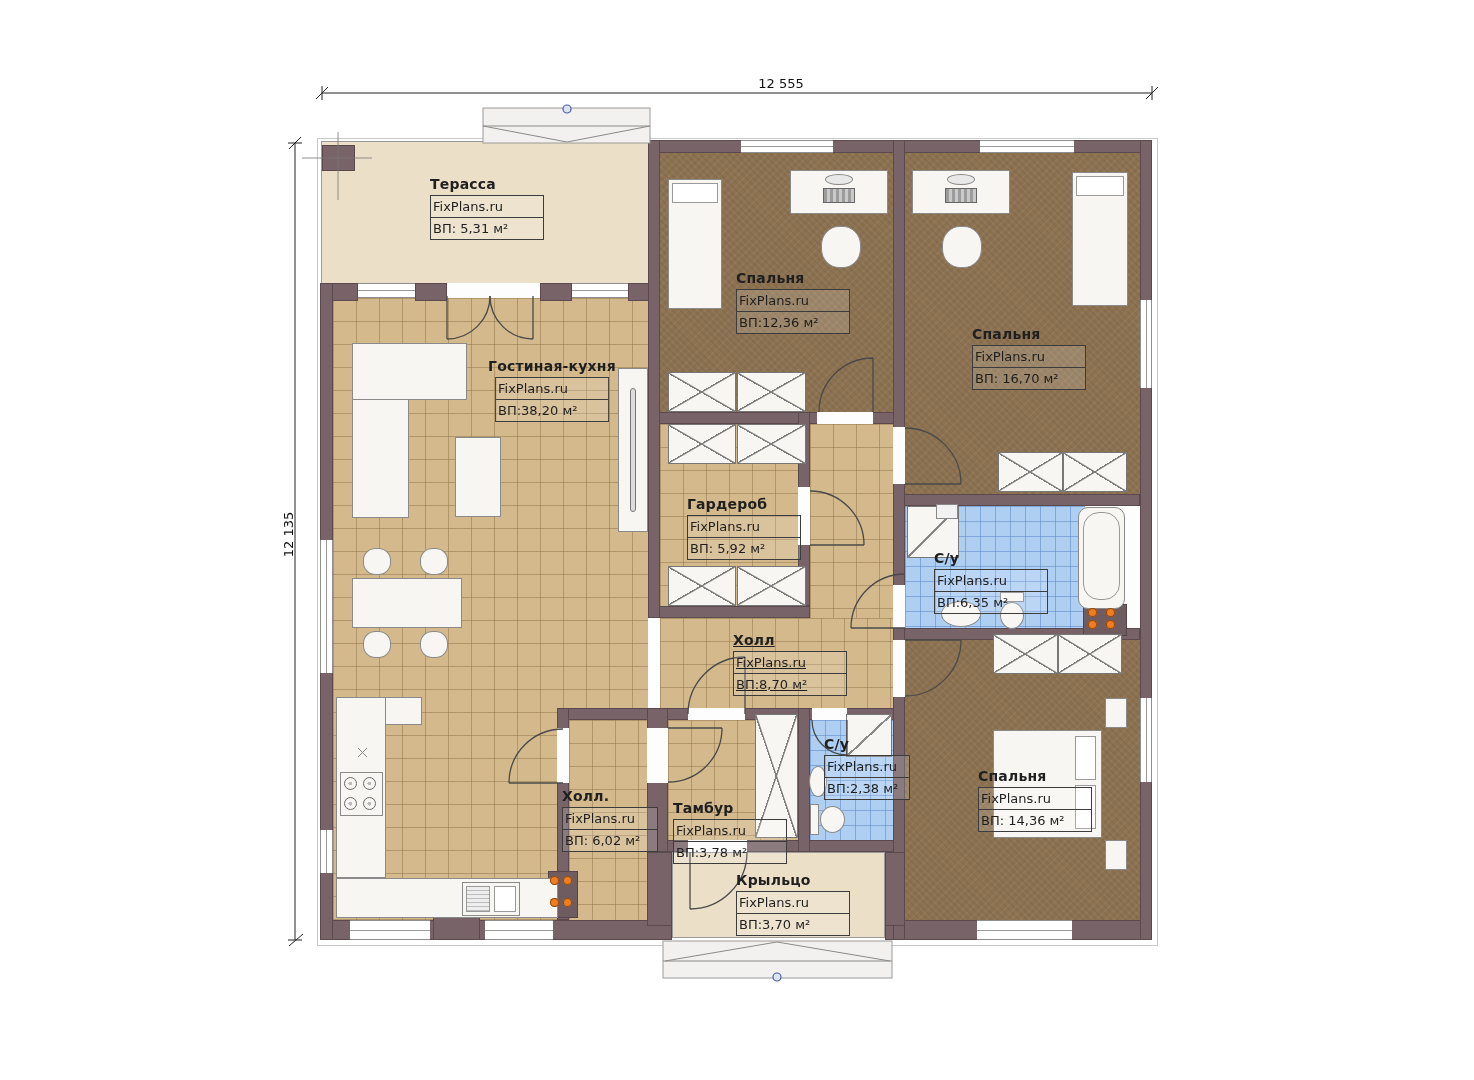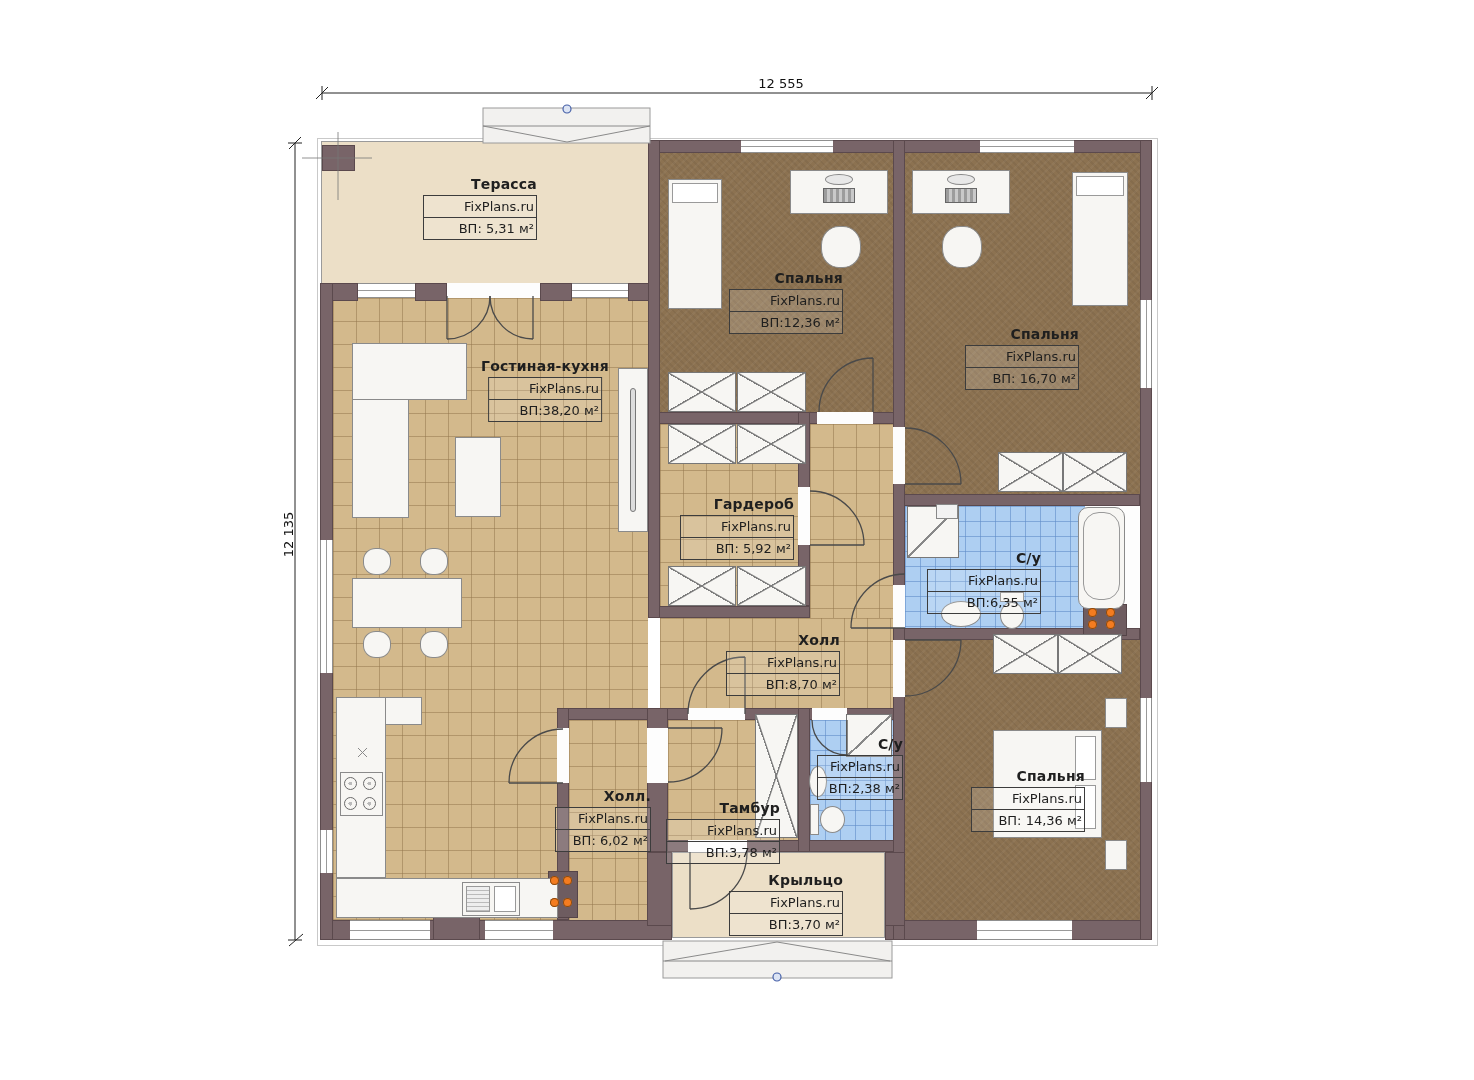--- a/index.html
+++ b/index.html
@@ -47,21 +47,21 @@
     background-image:linear-gradient(to bottom right,transparent calc(50% - 1px),#7d7d7d calc(50% - 1px),#7d7d7d calc(50% + 0px),transparent calc(50% + 1px)),
                      linear-gradient(to top right,transparent calc(50% - 1px),#7d7d7d calc(50% - 1px),#7d7d7d calc(50% + 0px),transparent calc(50% + 1px));}
   .shower{background:var(--furn);border:1px solid #777;box-sizing:border-box;z-index:30;
     background-image:linear-gradient(to bottom right,transparent calc(50% - 1px),#888 calc(50% - 1px),#888 calc(50% + 1px),transparent calc(50% + 1px));}
   .round{border-radius:45%;}
   .ellipse{border-radius:50%;}
   .rblock{background:#6e5c60;z-index:29;box-shadow:inset 0 0 0 1px var(--wall-edge);}
   .rdot{position:absolute;width:9px;height:9px;border-radius:50%;background:#f47c20;
         box-shadow:inset 0 0 0 1px #8a4a10;z-index:31;}
   svg.lines{position:absolute;left:0;top:0;z-index:40;}
-  .label{position:absolute;transform:translateX(-50%);text-align:right;z-index:60;}
+  .label{position:absolute;transform:translateX(-50%);text-align:left;z-index:60;margin-left:7px;}
   .label .nm{font-weight:bold;font-size:14px;margin-bottom:3px;letter-spacing:.2px;}
   .label .bx{border:1px solid #3c3c3c;width:112px;margin:0 auto;background:rgba(255,255,255,.15);}
   .label.sm .bx{width:84px;}
   .label.md .bx{width:94px;}
   .label .wm{font-size:13px;padding:3px 2px;border-bottom:1px solid #3c3c3c;white-space:nowrap;}
   .label .ar{font-size:13px;padding:3px 2px;white-space:nowrap;}
   .dim{position:absolute;font-size:13px;color:#111;z-index:45;}
   .pillow{position:absolute;background:#fff;border:1px solid #9a9a9a;box-sizing:border-box;z-index:31;}
   .burner{position:absolute;width:11px;height:11px;border-radius:50%;border:1px solid #6a6a6a;z-index:31;
           background:radial-gradient(circle,#bbb 0 2px,transparent 2px);}
@@ -297,21 +297,21 @@
       <div class="ar">ВП: 5,92 м²</div>
     </div>
   </div>
   <div class="label" style="left:984px;top:550px;">
     <div class="nm">С/у</div>
     <div class="bx">
       <div class="wm">FixPlans.ru</div>
       <div class="ar">ВП:6,35 м²</div>
     </div>
   </div>
-  <div class="label" style="left:783px;top:632px;">
+  <div class="label" style="left:783px;top:632px;text-decoration:underline;">
     <div class="nm">Холл</div>
     <div class="bx">
       <div class="wm">FixPlans.ru</div>
       <div class="ar">ВП:8,70 м²</div>
     </div>
   </div>
   <div class="label" style="left:723px;top:800px;">
     <div class="nm">Тамбур</div>
     <div class="bx">
       <div class="wm">FixPlans.ru</div>

